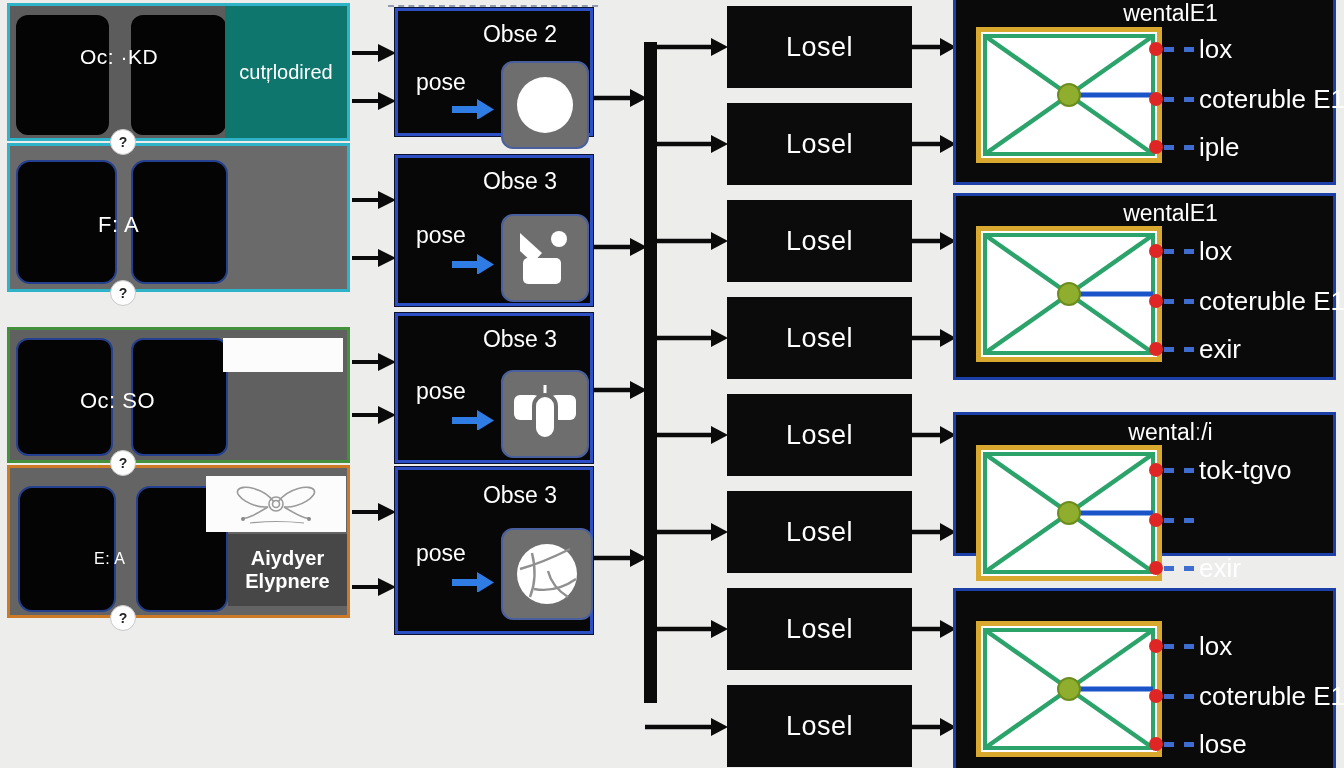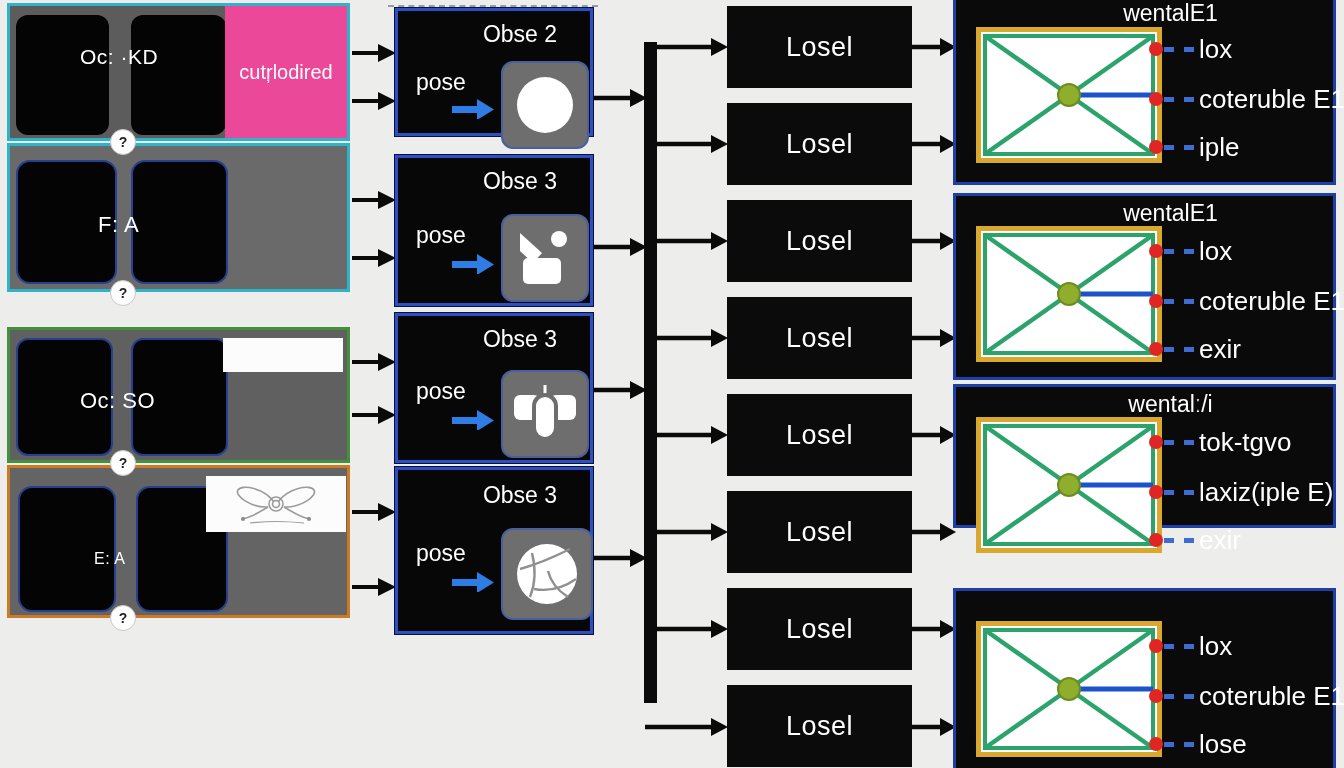--- a/index.html
+++ b/index.html
@@ -12,21 +12,21 @@
 
   
   .panel{position:absolute;left:7px;width:343px;box-sizing:border-box;}
   .panel .img{position:absolute;background:#040404;border-radius:12px;}
   .panel .img.blue{border:2px solid #24408f;}
   .panel .plabel{position:absolute;color:#fff;font-size:21px;letter-spacing:.5px;white-space:nowrap;}
   .panel-a{top:3px;height:138px;border:3px solid #2fb3c9;background:#5c5c5c;}
   .panel-b{top:143px;height:149px;border:3px solid #2fb3c9;background:#6a6a6a;}
   .panel-c{top:327px;height:136px;border:3px solid #43913d;background:#606060;}
   .panel-d{top:465px;height:153px;border:3px solid #cc7a26;background:#646464;}
-  .side-gray{position:absolute;right:0;top:0;bottom:0;width:122px;background:#ec4899;display:flex;align-items:center;justify-content:center;color:#fff;font-size:20px;}
+  .side-gray{position:absolute;right:0;top:0;bottom:0;width:122px;background:#0f766e;display:flex;align-items:center;justify-content:center;color:#fff;font-size:20px;}
   .side-white{position:absolute;background:#fcfcfc;display:flex;align-items:center;justify-content:center;color:#141414;font-size:22px;}
   .side-dark{position:absolute;background:#3c3c3c;display:flex;align-items:center;justify-content:center;color:#fff;font-size:20px;font-weight:bold;text-align:center;line-height:1.15;}
   .badge{position:absolute;width:24px;height:24px;border-radius:50%;background:#fdfdfd;border:1px solid #c9c9c9;display:flex;align-items:center;justify-content:center;color:#222;font-size:14px;font-weight:bold;z-index:5;}
   .caption{position:absolute;left:203px;top:665px;font-size:27px;color:#151515;letter-spacing:.5px;}
 
   
   .obse{position:absolute;left:395px;width:198px;background:#070707;border:3px solid #2c4fc4;box-sizing:border-box;box-shadow:0 0 0 1px #0a1230;}
   .obse .otitle{position:absolute;left:0;right:0;text-align:center;padding-left:52px;color:#fff;font-size:23px;}
   .obse .pose{position:absolute;left:18px;color:#fff;font-size:23px;}
   .obse .tile{position:absolute;background:#6e6e6e;border:2px solid #4a5f9e;border-radius:12px;display:flex;align-items:center;justify-content:center;}
@@ -168,20 +168,21 @@
           <path d="M42 27 C30 34, 20 40, 16 38"></path>
           <path d="M58 27 C70 34, 80 40, 84 38"></path>
           <circle cx="50" cy="24" r="7"></circle>
           <circle cx="50" cy="24" r="3.5"></circle>
           <path d="M24 43 Q50 40 78 43" stroke-width="1.2"></path>
         </g>
         <circle cx="17" cy="39" r="2" fill="#8a8a8a"></circle>
           <circle cx="83" cy="39" r="2" fill="#8a8a8a"></circle>
       </svg>
     </div>
+    <div class="side-dark" style="left:218px;top:66px;width:119px;height:72px;background:#474747;">Aiydyer Elypnere</div>
     <div class="plabel" style="left:84px;top:82px;font-size:16px;">E: A</div>
   </div>
   <div class="badge" style="left:110px;top:605px;">?</div>
 
 
   <div class="obse" style="top:8px;height:128px;">
     <div class="otitle" style="top:10px;">Obse 2</div>
     <div class="pose" style="top:58px;">pose</div>
     <svg class="abs" style="left:54px;top:88px;" width="42" height="20">
       <rect x="0" y="7" width="25" height="7" fill="#2e7ce4"></rect>
@@ -299,40 +300,39 @@
     <div class="row-dash" style="left:208px;top:53px;"></div>
     <div class="row-label" style="left:243px;top:55px;">lox</div>
     <div class="row-dot" style="left:193px;top:98px;"></div>
     <div class="row-dash" style="left:208px;top:103px;"></div>
     <div class="row-label" style="left:243px;top:105px;">coteruble E1</div>
     <div class="row-dot" style="left:193px;top:146px;"></div>
     <div class="row-dash" style="left:208px;top:151px;"></div>
     <div class="row-label" style="left:243px;top:153px;">exir</div>
   </div>
 
-  <div class="wental" style="top:384px;height:144px;">
+  <div class="wental" style="top:412px;height:144px;">
     <div class="wtitle" style="top:4px;">wentalː/i</div>
     <svg class="env" width="186" height="136">
       <rect x="2.5" y="2.5" width="181" height="131" fill="#ffffff" stroke="#d9a92f" stroke-width="5"></rect>
       <rect x="9" y="9" width="168" height="118" fill="none" stroke="#2ca36b" stroke-width="4"></rect>
       <g stroke="#2ca36b" stroke-width="4.5">
           <line x1="9" y1="9" x2="93" y2="68"></line>
           <line x1="177" y1="9" x2="93" y2="68"></line>
           <line x1="9" y1="127" x2="93" y2="68"></line>
           <line x1="177" y1="127" x2="93" y2="68"></line>
         </g>
       <line x1="93" y1="68" x2="177" y2="68" stroke="#1b54c8" stroke-width="5"></line>
       <circle cx="93" cy="68" r="11" fill="#8fae2e" stroke="#6d8c1f" stroke-width="2"></circle>
     </svg>
     <div class="row-dot" style="left:193px;top:48px;"></div>
     <div class="row-dash" style="left:208px;top:53px;"></div>
     <div class="row-label" style="left:243px;top:55px;">tok-tgvo</div>
     <div class="row-dot" style="left:193px;top:98px;"></div>
     <div class="row-dash" style="left:208px;top:103px;"></div>
-    <div class="row-label" style="left:243px;top:105px;">laxiz(iple E)</div>
     <div class="row-dot" style="left:193px;top:146px;"></div>
     <div class="row-dash" style="left:208px;top:151px;"></div>
     <div class="row-label" style="left:243px;top:153px;">exir</div>
   </div>
 
   <div class="wental" style="top:588px;height:186px;">
     <svg class="env" width="186" height="136">
       <rect x="2.5" y="2.5" width="181" height="131" fill="#ffffff" stroke="#d9a92f" stroke-width="5"></rect>
       <rect x="9" y="9" width="168" height="118" fill="none" stroke="#2ca36b" stroke-width="4"></rect>
       <g stroke="#2ca36b" stroke-width="4.5">

